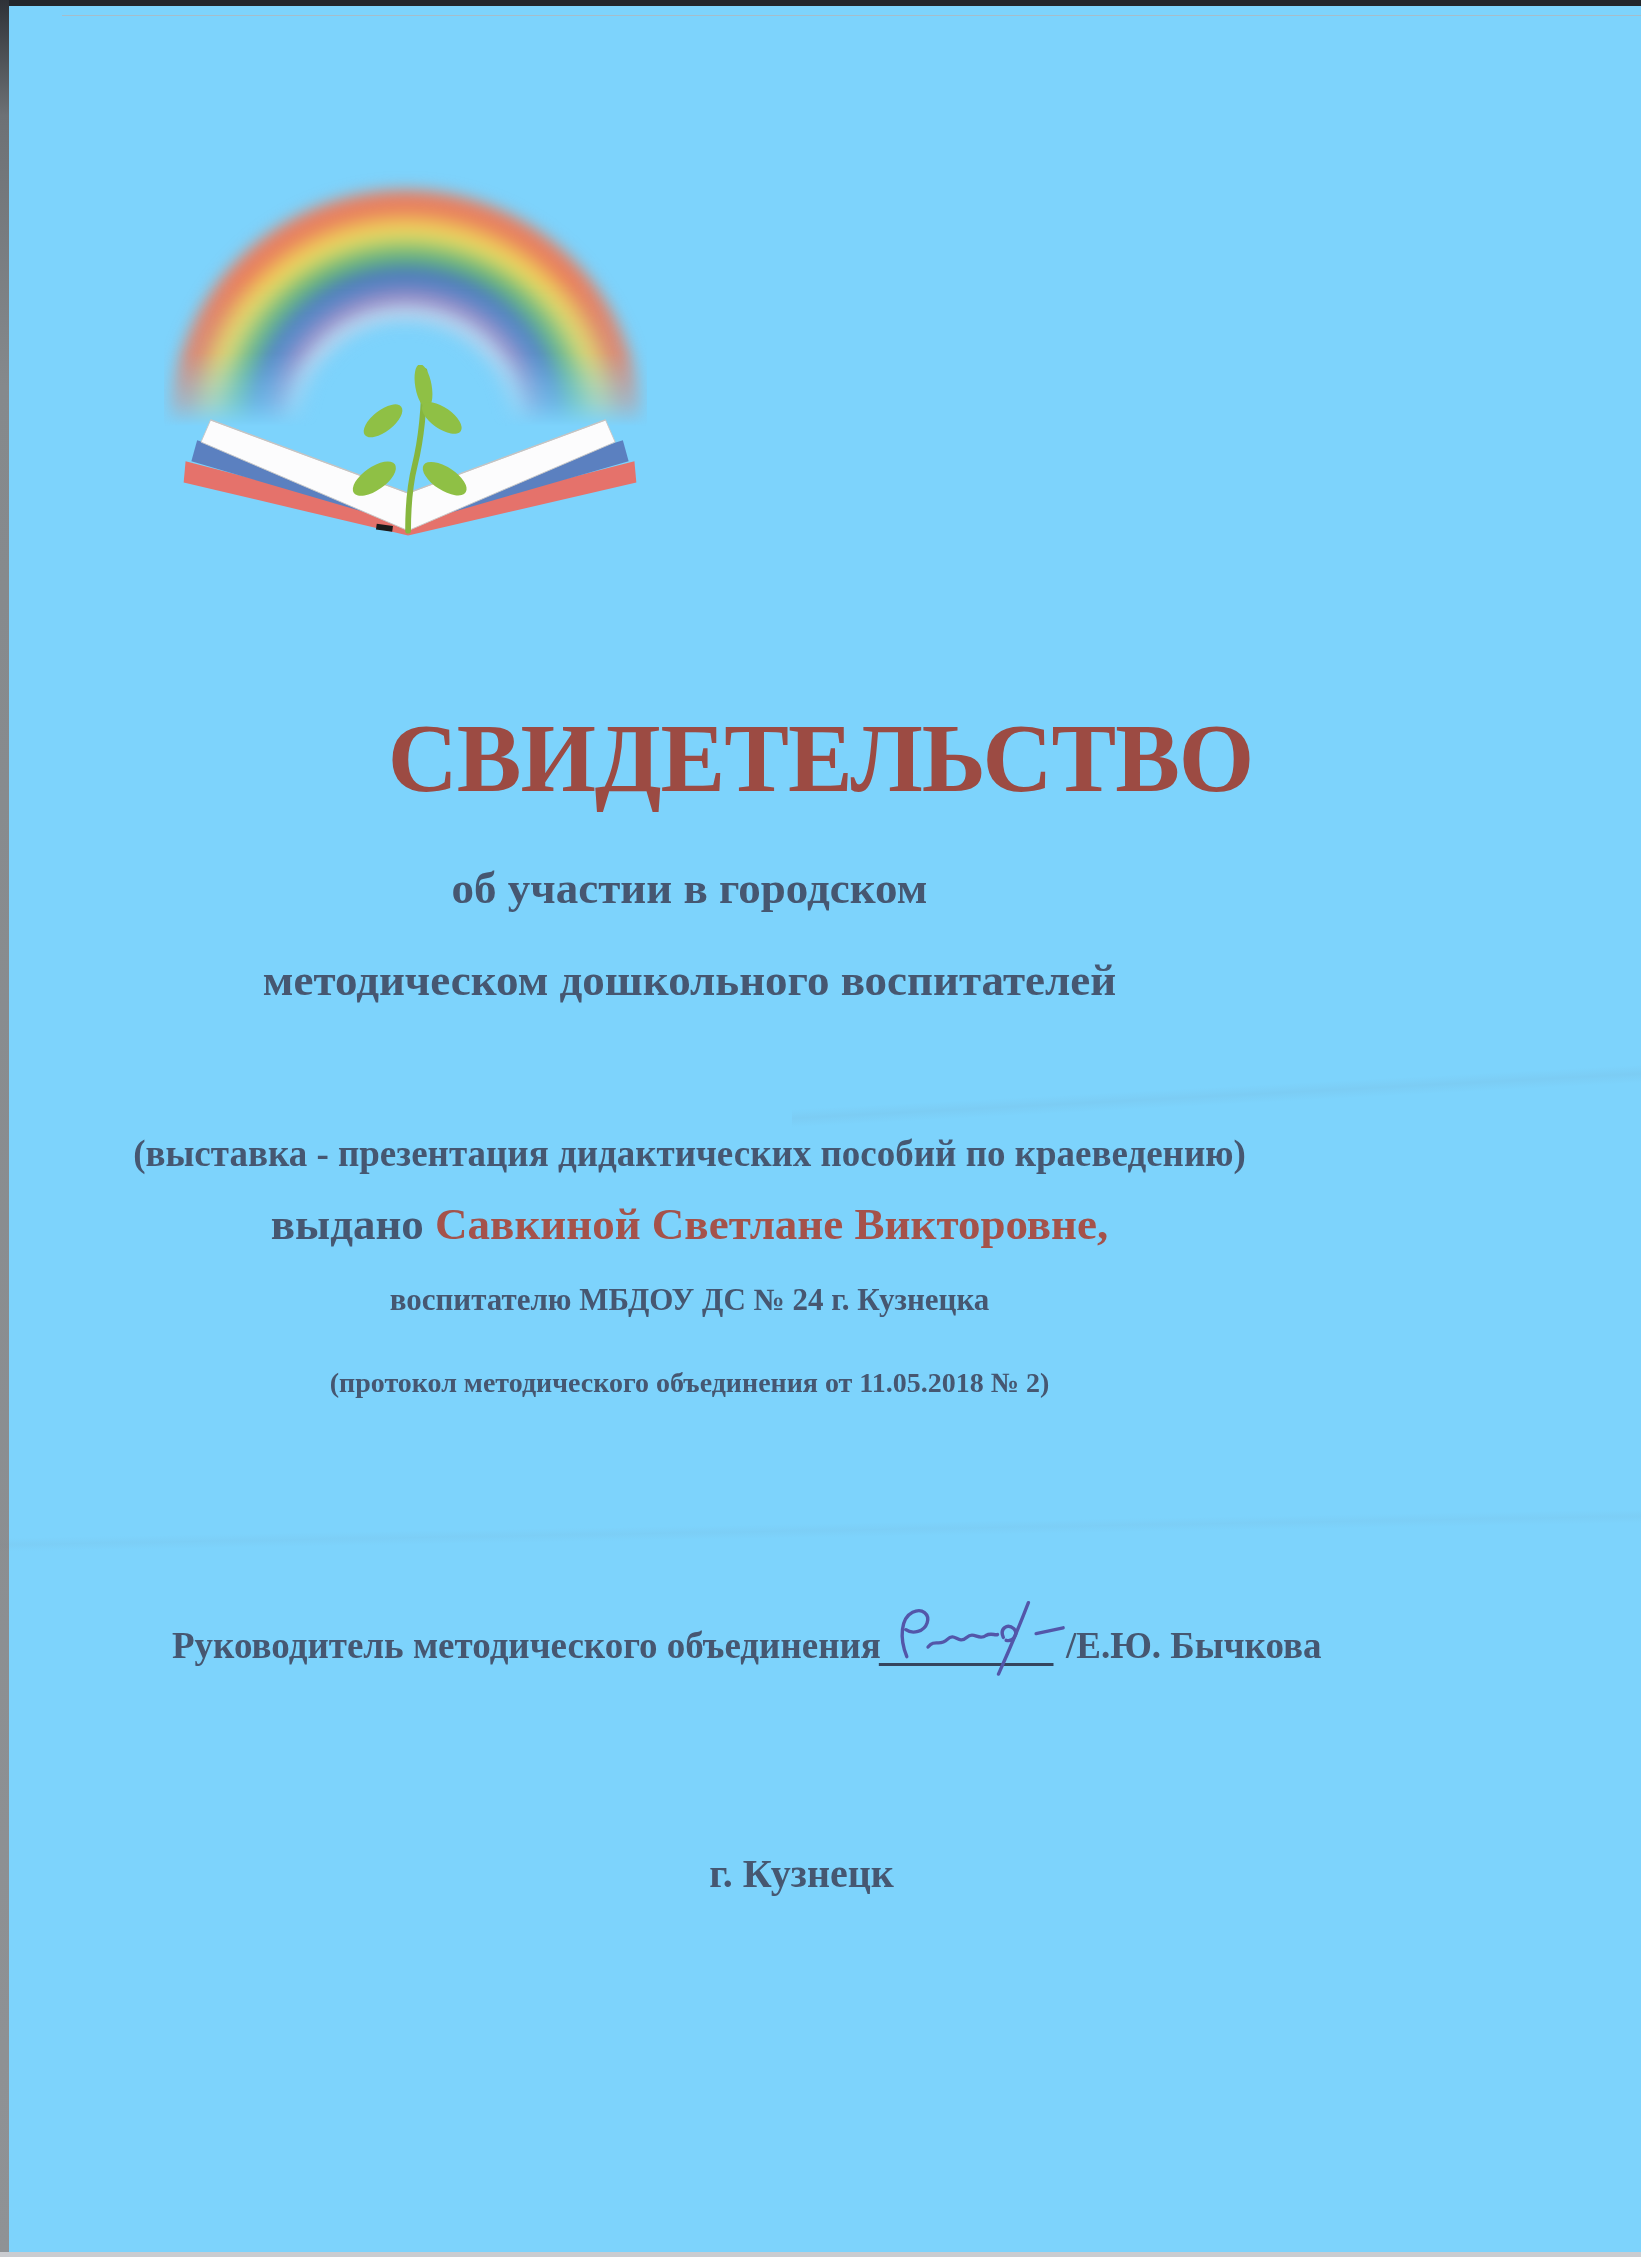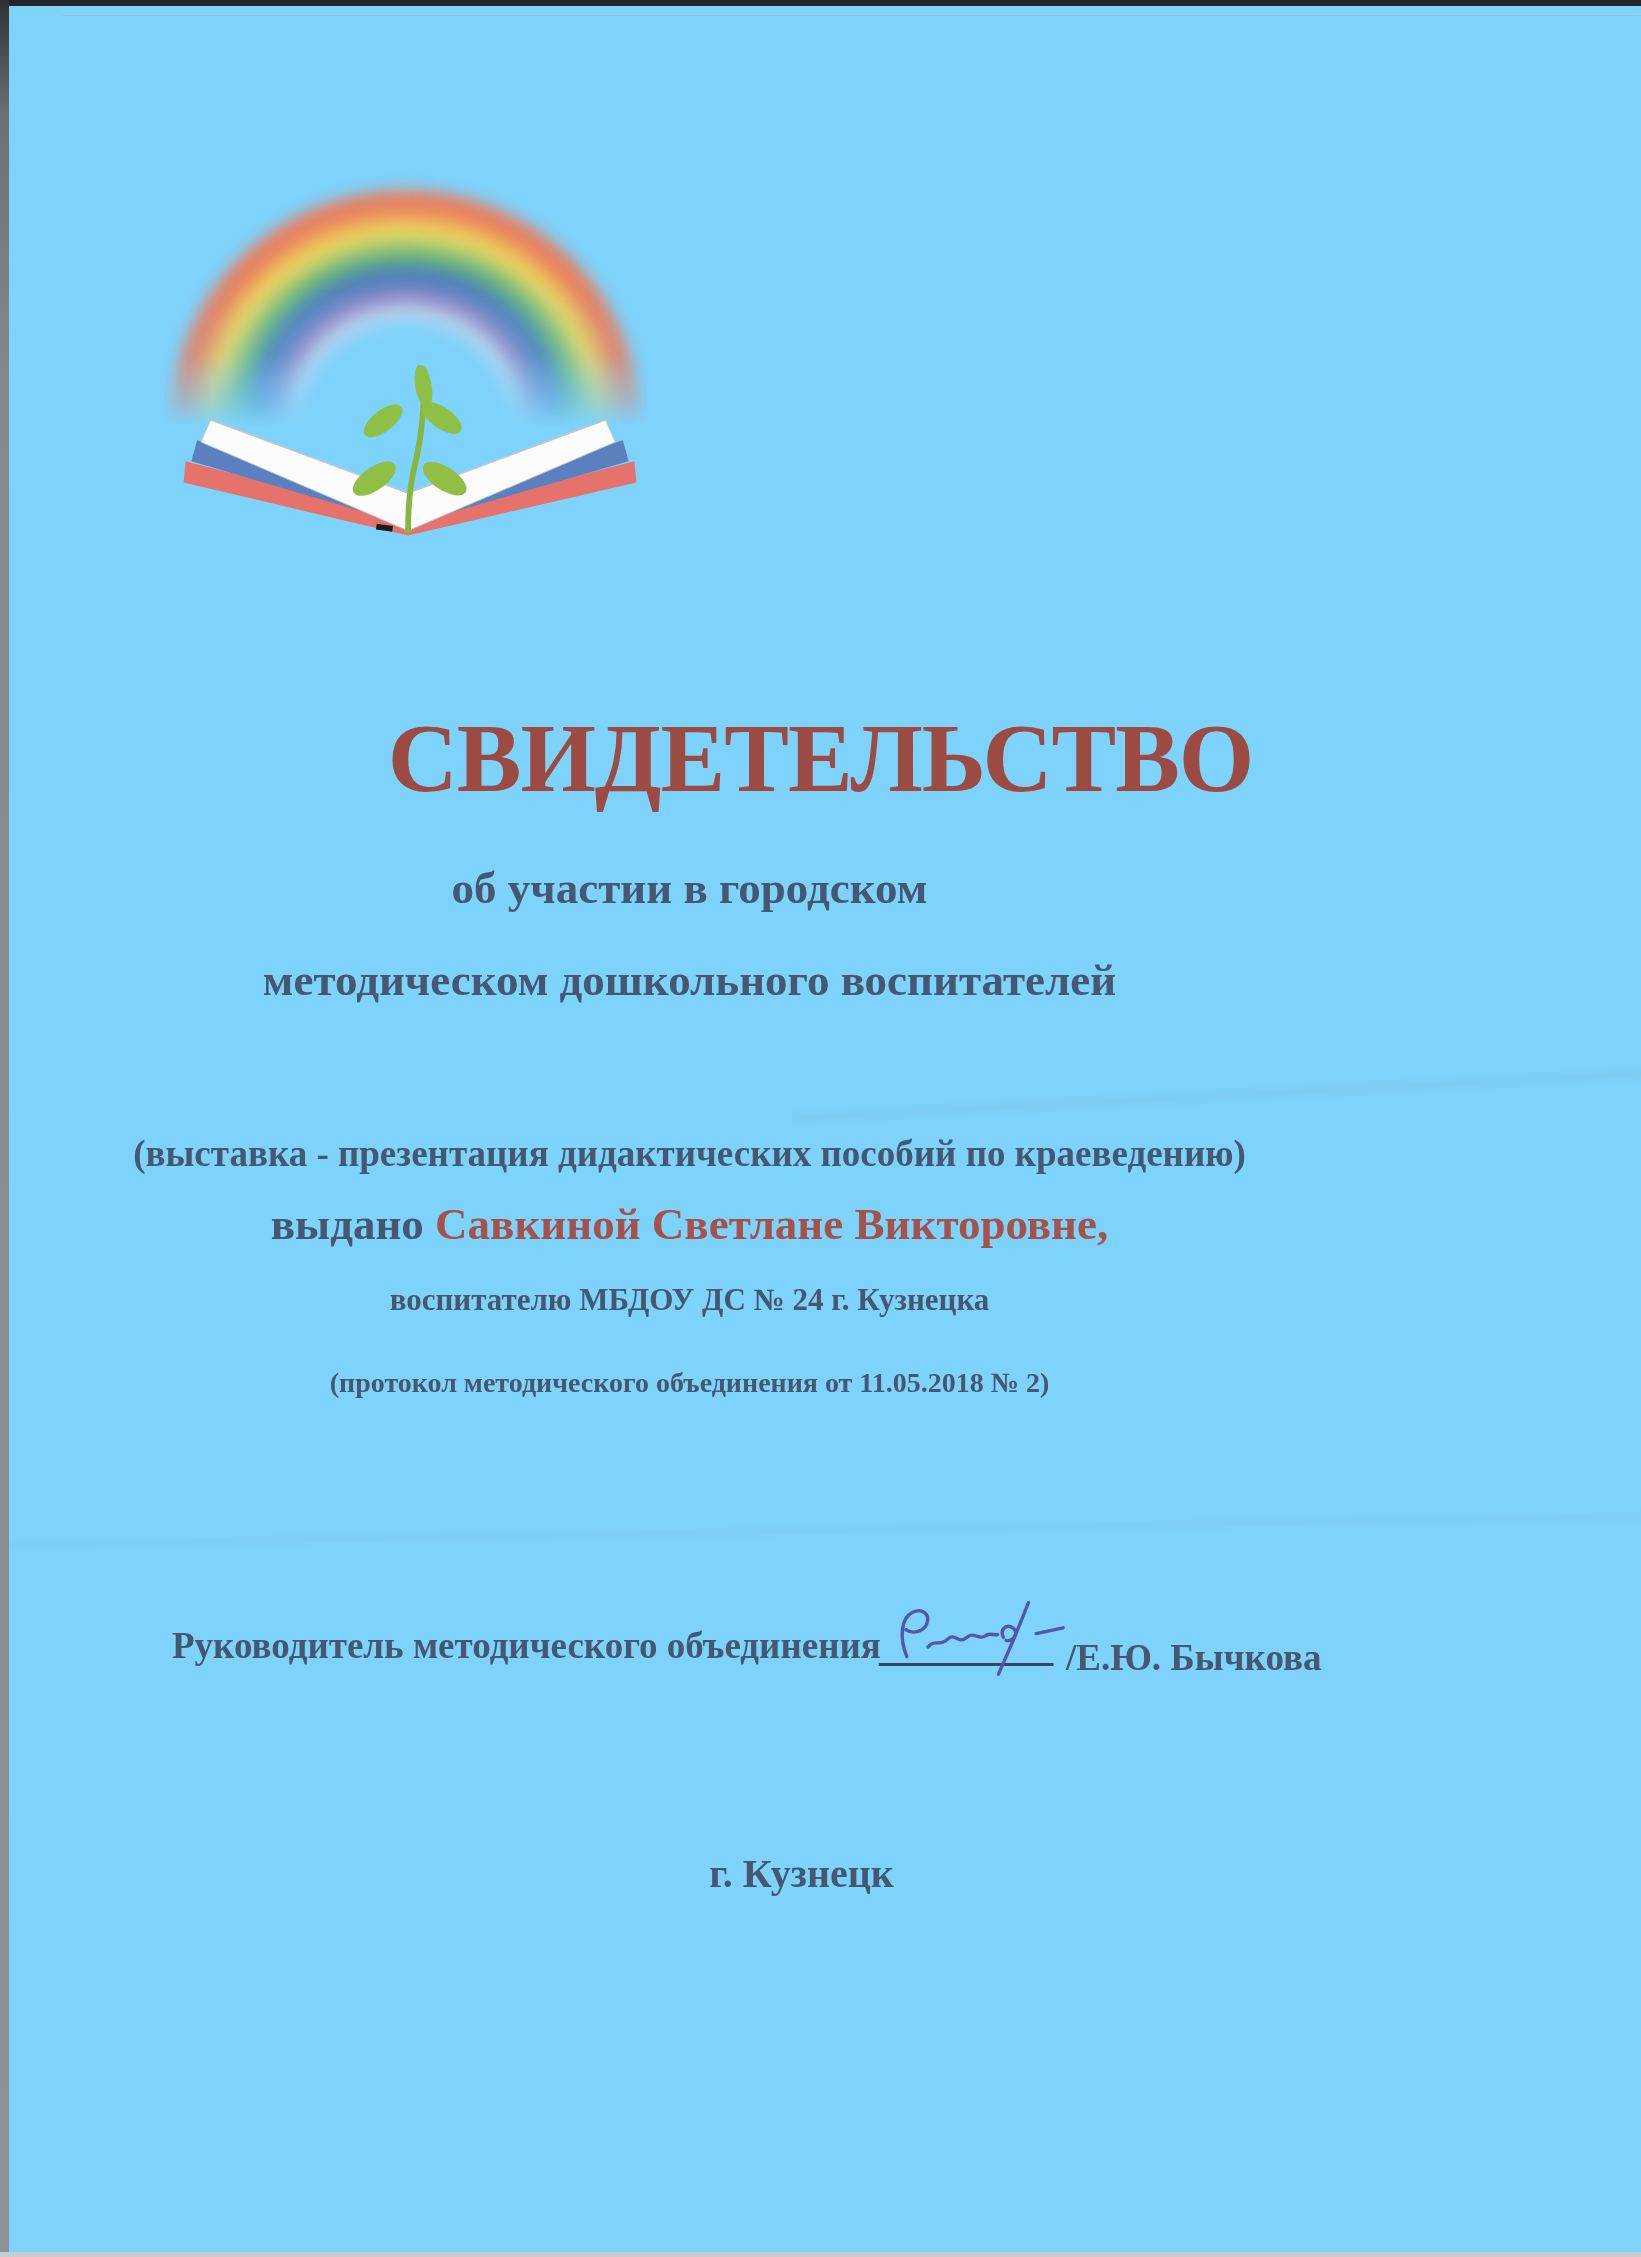--- a/index.html
+++ b/index.html
@@ -52,21 +52,21 @@
   .l1{top:862px;font-size:45px;}
   .l2{top:954px;font-size:45px;}
   .l3{top:1043px;font-size:45px;}
   .l4{top:1132px;font-size:37px;}
   .l5{top:1198px;font-size:45px;}
   .l6{top:1282px;font-size:31px;}
   .l7{top:1367px;font-size:28px;}
   .red{color:#a5524a;}
   .sig-label{position:absolute;left:172px;top:1624px;font-size:37px;color:#465771;}
   .sig-svg{position:absolute;left:874px;top:1593px;}
-  .sig-name{position:absolute;left:1066px;top:1624px;font-size:37px;color:#465771;margin-top:12px;}
+  .sig-name{position:absolute;left:1066px;top:1624px;font-size:37px;color:#465771;}
   .city{position:absolute;left:0;top:1850px;width:1603px;text-align:center;
     font-size:40px;color:#465771;}
 </style>
 </head>
 <body>
 
 <div class="page">
 
   <div class="edge-top"></div>
   <div class="edge-topline"></div>

